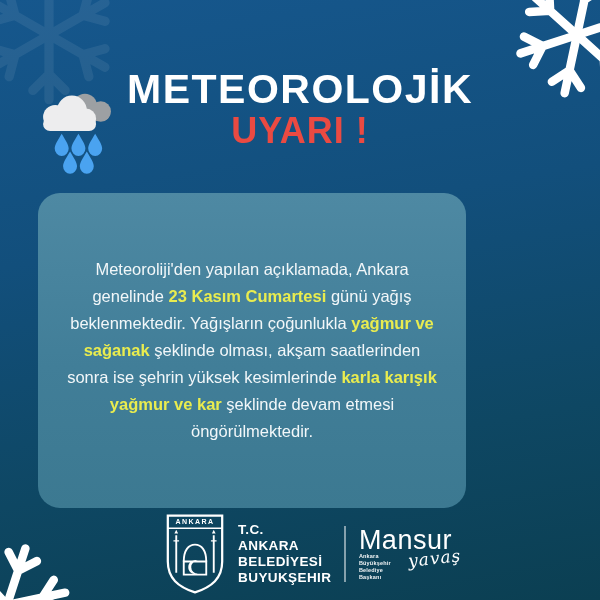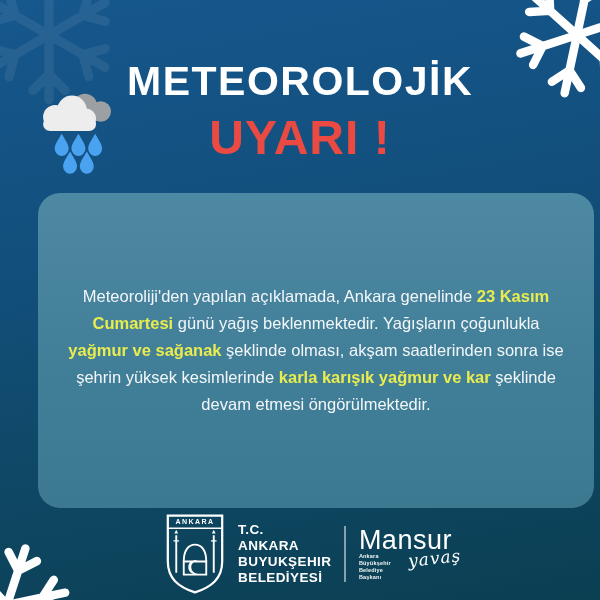--- a/index.html
+++ b/index.html
@@ -8,30 +8,30 @@
     position:relative; width:600px; height:600px; overflow:hidden;
     background:linear-gradient(170deg,#16578d 0%,#124f7c 38%,#0e4763 72%,#0b3f52 100%);
     font-family:"Liberation Sans", sans-serif;
   }
   svg.flake { position:absolute; }
   svg.flake use { stroke:#fff; stroke-width:8; stroke-linecap:round; fill:none; }
   .flake-tr { left:508px; top:-34px; width:138px; height:138px; transform:rotate(12deg); }
   .flake-bl { left:-62px; top:536px; width:138px; height:138px; transform:rotate(18deg); }
   .flake-tl { left:-26px; top:-40px; width:150px; height:150px; opacity:0.07; }
   .title1 {
-    position:absolute; top:58px; left:0; width:100%; text-align:center;
+    position:absolute; top:66px; left:0; width:100%; text-align:center;
     color:#ffffff; font-size:41px; font-weight:bold; letter-spacing:1.5px;
   }
   .title2 {
     position:absolute; top:110px; left:0; width:100%; text-align:center;
-    color:#ea4a42; font-size:48px; font-weight:bold; letter-spacing:1px;
+    color:#ea4a42; font-size:36px; font-weight:bold; letter-spacing:1px;
   }
   .cloud { position:absolute; left:31px; top:85px; width:93px; height:90px; }
   .panel {
-    position:absolute; left:38px; top:193px; width:556px; height:315px;
+    position:absolute; left:38px; top:193px; width:428px; height:315px;
     border-radius:22px;
     background:linear-gradient(180deg,#4e89a3 0%,#417e98 55%,#3c7991 100%);
     display:flex; flex-direction:column; justify-content:center;
     gap:35px; padding:20px 25px; text-align:center;
   }
   .panel p { color:#f2f7f9; font-size:16.5px; line-height:27px; }
   .panel .hl { color:#e9ec4f; font-weight:bold; }
   .footer {
     position:absolute; left:13px; top:508px; width:100%; height:92px;
     display:flex; align-items:center; justify-content:center; gap:13px;
@@ -119,22 +119,22 @@
         <path d="M20,52 C20,40 25,34 32,34 C39,34 44,40 44,52"></path>
         <path d="M20,52 H44 V66 H20 Z"></path>
       </g>
       <path fill="#fff" d="M35,51 A7.5,7.5 0 1,0 35,65 A6,6 0 1,1 35,51 Z"></path>
       <path fill="#fff" d="M10,22 L14,22 L12,18 Z M50,22 L54,22 L52,18 Z"></path>
     </svg>
 
     <div class="org">
       <div>T.C.</div>
       <div>ANKARA</div>
+      <div>BELEDİYESİ</div>
       <div>BUYUKŞEHIR</div>
-      <div>BELEDİYESİ</div>
     </div>
 
     <div class="vdiv"></div>
 
     <div class="mayor">
       <div class="mayor-name">Mansur</div>
       <div class="mayor-sub">
         <div class="mayor-title">
           <div>Ankara Büyükşehir</div>
           <div>Belediye Başkanı</div>

